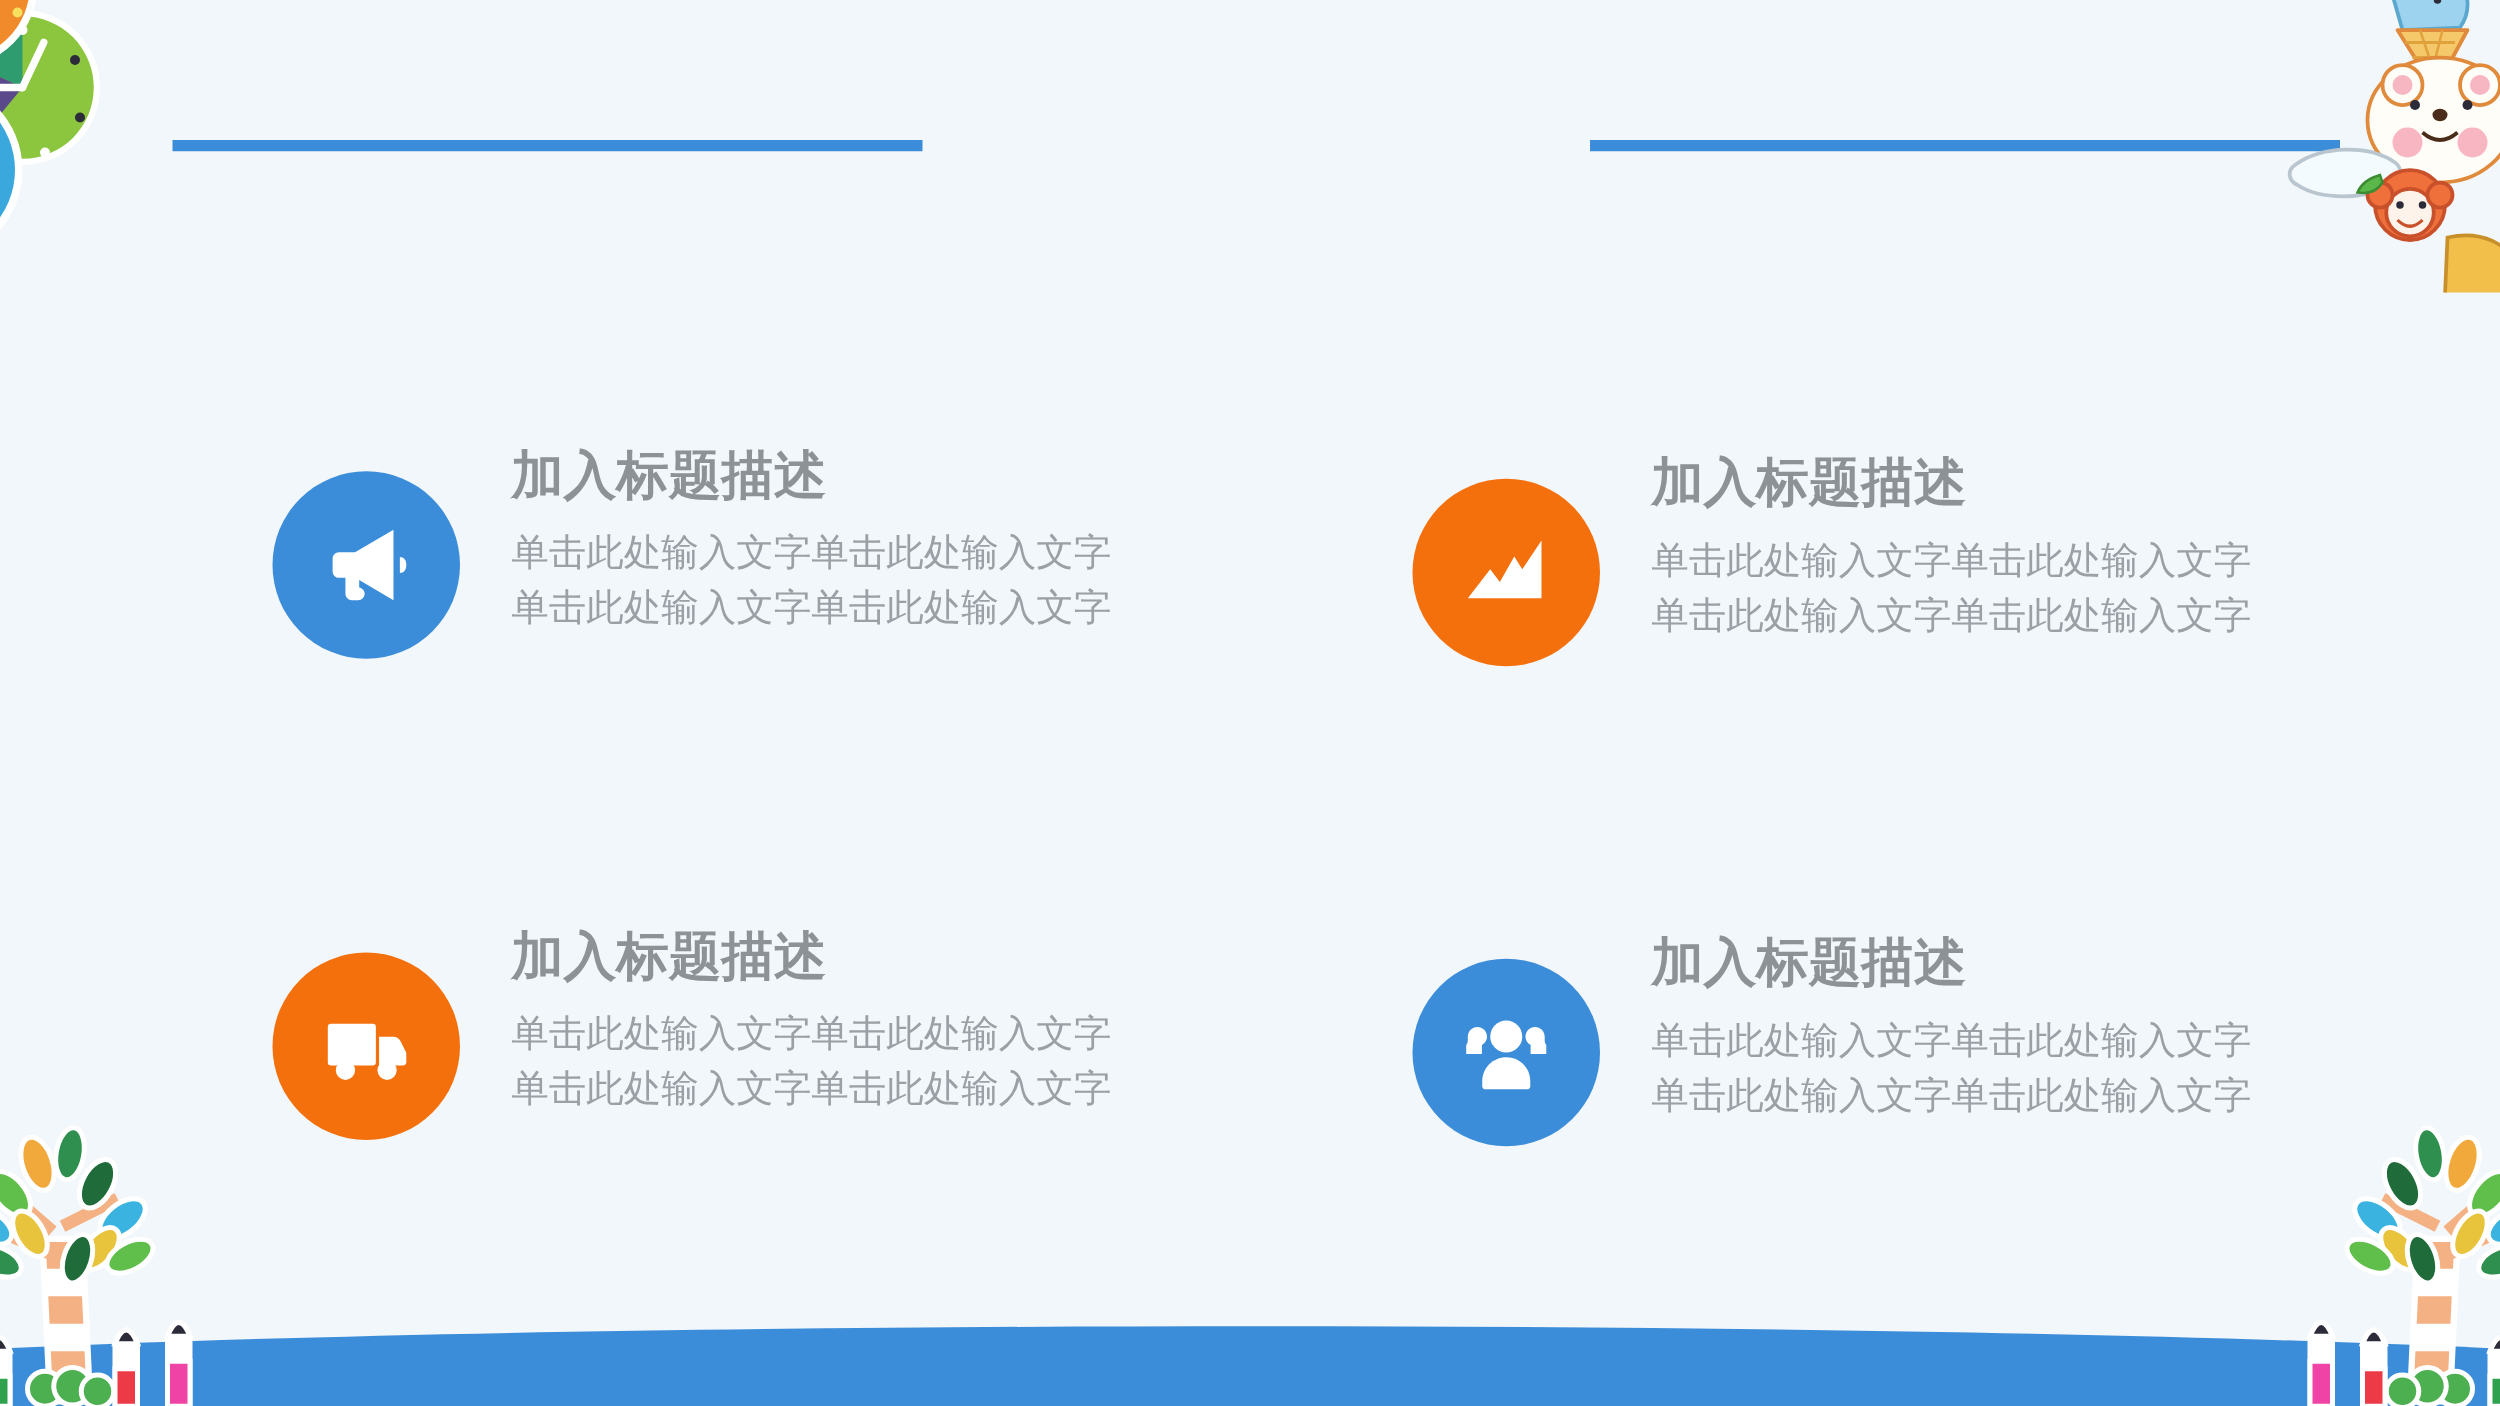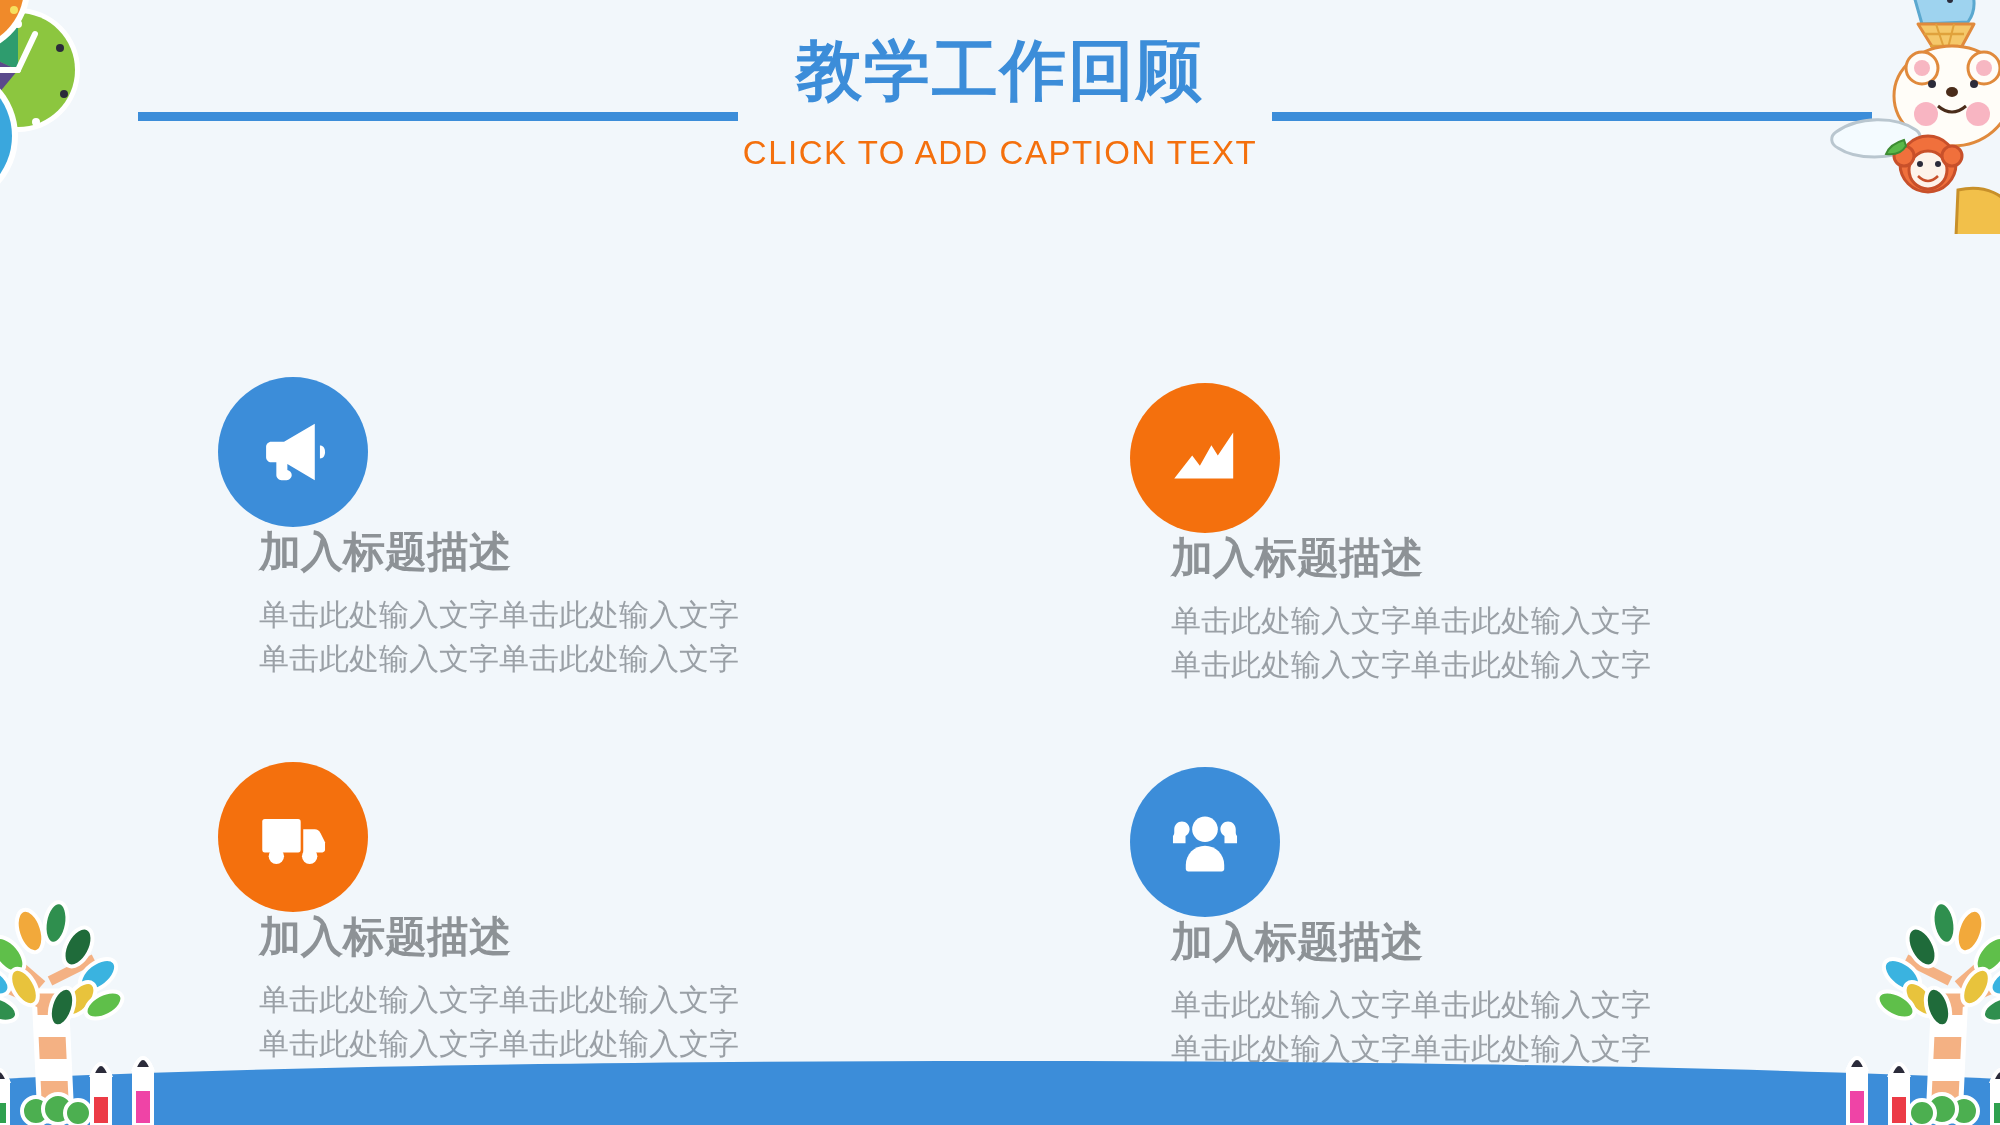--- a/index.html
+++ b/index.html
@@ -50,21 +50,20 @@
   #content-grid {
     position:absolute;
     top:355px; left:218px;
     width:1620px; height:610px;
   }
   .feature-item {
     position:absolute;
     display:flex;
     align-items:flex-start;
     width:770px;
-    flex-direction:column;
   }
   .feature-item.pos-0 { left:0;    top:0;   }
   .feature-item.pos-1 { left:912px; top:6px; }
   .feature-item.pos-2 { left:0;    top:385px; }
   .feature-item.pos-3 { left:912px; top:390px; }
 
   .icon-circle {
     flex:0 0 auto;
     width:150px; height:150px;
     border-radius:50%;
@@ -96,22 +95,20 @@
   #decor-tree-left  { bottom:0; left:-26px;  width:260px; height:230px; }
   #decor-tree-right { bottom:0; right:-26px; width:260px; height:230px; }
   #decor-ground   { bottom:0; left:0; width:2000px; height:80px; }
 </style>
 </head>
 <body>
 
 <div id="slide-header">
   <div class="rule left"></div>
   <div class="rule right"></div>
-  <div id="slide-title">教学工作回顾</div>
-  <div id="slide-subtitle">CLICK TO ADD CAPTION TEXT</div>
 </div>
 
 <div id="content-grid">
 
   <div class="feature-item pos-0">
     <div class="icon-circle" style="background:#3c8dd9;">
       <svg viewBox="0 0 64 64" fill="#ffffff" aria-hidden="true">
         <path d="M49 10 L25 24 L15 24 C12.8 24 11 25.8 11 28 L11 36 C11 38.2 12.8 40 15 40
                  L19 40 L19 50 C19 52.2 20.8 54 23 54 L27 54 C29.2 54 31 52.2 31 50
                  C31 48 29.5 46.6 27.6 46.1 L27.6 41.3 L49 54 Z"></path>

